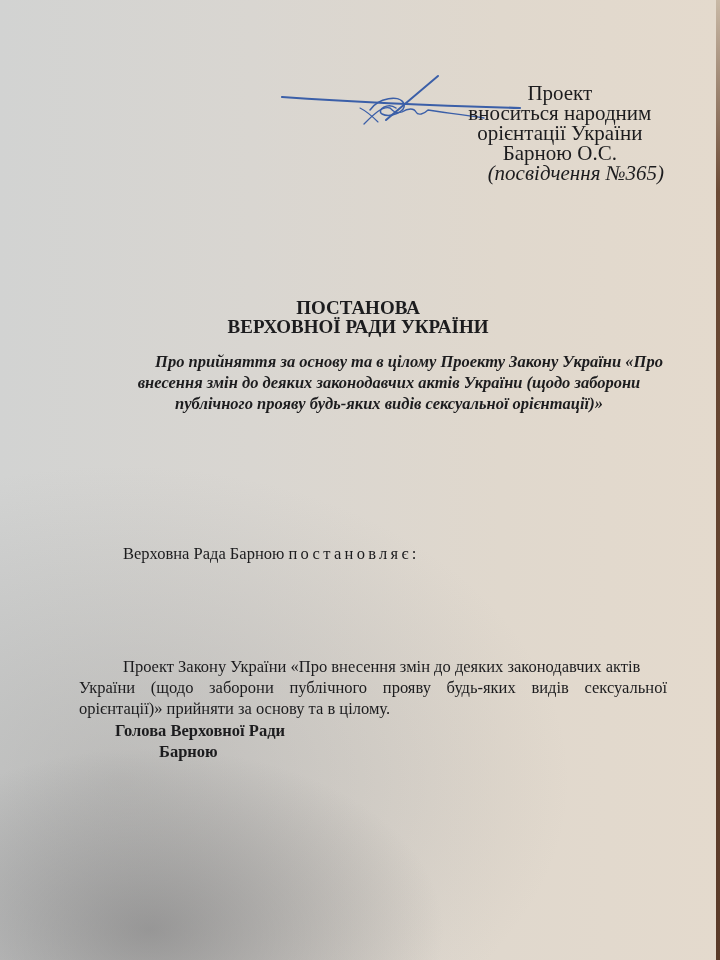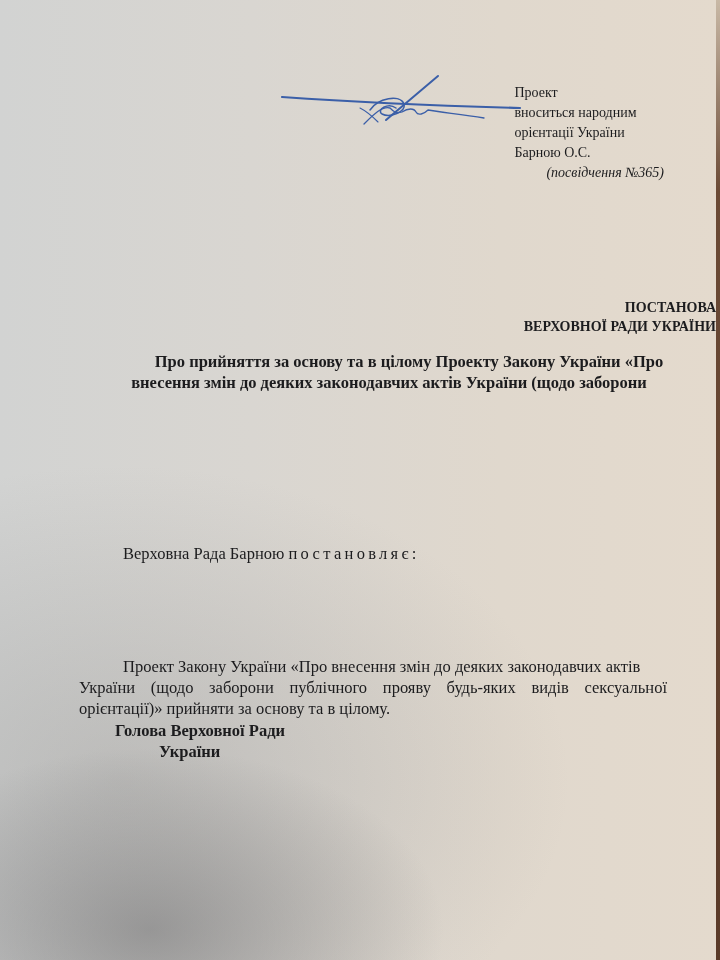--- a/index.html
+++ b/index.html
@@ -27,57 +27,57 @@
     .table-edge {
       position: absolute;
       right: 0; top: 0;
       width: 4px; height: 960px;
       background: linear-gradient(180deg, #c9b9a6 0%, #6b4a35 20%, #5a3a28 100%);
     }
     .header-block {
       position: absolute;
       right: 52px;
       top: 83px;
-      text-align: left;
-      font-size: 14px;
+      text-align: center;
+      font-size: 21px;
       line-height: 20px;
     }
     .header-block .line { display: block; }
     .header-block .italic { font-style: italic; margin-left: 32px; }
 
     .signature {
       position: absolute;
       left: 278px;
       top: 68px;
       width: 250px;
       height: 66px;
     }
 
     .title {
       position: absolute;
       left: 0; width: 716px;
       top: 298px;
-      text-align: right;
+      text-align: center;
       font-weight: bold;
-      font-size: 14px;
+      font-size: 19px;
       line-height: 19px;
     }
     .title .line { display: block; }
 
     .subject {
       position: absolute;
       left: 102px;
       width: 574px;
       top: 351px;
       text-align: center;
       font-weight: bold;
       font-size: 16.5px;
       line-height: 21px;
     }
-    .subject .line { display: block; white-space: nowrap; }
+    .subject .line { display: block; white-space: nowrap; font-style: italic; }
     .subject .line.first { padding-left: 40px; }
 
     .decree {
       position: absolute;
       left: 123px;
       top: 544px;
       font-size: 16.5px;
       line-height: 20px;
     }
     .spaced { letter-spacing: 3.3px; }
@@ -134,32 +134,33 @@
   </div>
 
   <div class="title">
     <span class="line">ПОСТАНОВА</span>
     <span class="line">ВЕРХОВНОЇ РАДИ УКРАЇНИ</span>
   </div>
 
   <div class="subject">
     <span class="line first">Про прийняття за основу та в цілому Проекту Закону України «Про</span>
     <span class="line">внесення змін до деяких законодавчих актів України (щодо заборони</span>
+    <span class="line">публічного прояву будь-яких видів сексуальної орієнтації)»</span>
   </div>
 
   <div class="decree">
     <span>Верховна Рада Барною </span><span class="spaced">постановляє:</span>
   </div>
 
   <div class="body-para">
     <span class="line indent">Проект Закону України «Про внесення змін до деяких законодавчих актів</span>
     <span class="line justify">України (щодо заборони публічного прояву будь-яких видів сексуальної</span>
     <span class="line">орієнтації)» прийняти за основу та в цілому.</span>
   </div>
 
   <div class="signatory">
     <span class="line">Голова Верховної Ради</span>
-    <span class="line indent">України</span>
+    <span class="line indent">Барною</span>
   </div>
 
 </div>
 
 <div class="table-edge"></div>
 
 </body></html>

